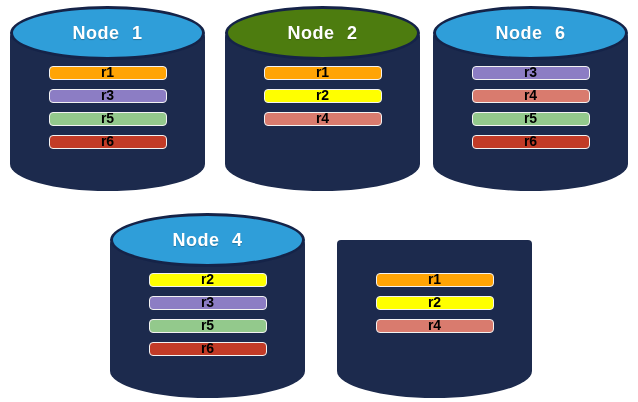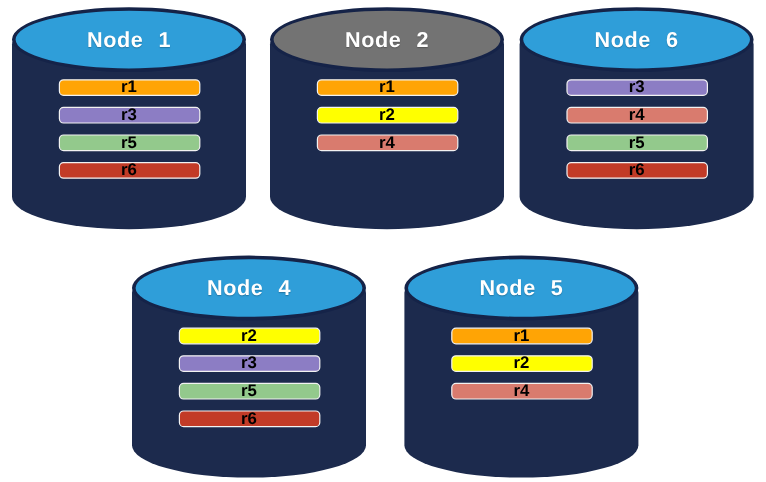--- a/index.html
+++ b/index.html
@@ -83,21 +83,21 @@
       </div>
       <div class="bars">
         <div class="bar" style="background: rgb(255, 164, 5); border-color: rgb(242, 242, 242); color: rgb(0, 0, 0);">r1</div>
         <div class="bar" style="background: rgb(140, 125, 196); border-color: rgb(242, 242, 242); color: rgb(0, 0, 0);">r3</div>
         <div class="bar" style="background: rgb(147, 201, 140); border-color: rgb(242, 242, 242); color: rgb(0, 0, 0);">r5</div>
         <div class="bar" style="background: rgb(194, 59, 39); border-color: rgb(242, 242, 242); color: rgb(0, 0, 0);">r6</div>
       </div>
     </div>
     <div class="node" style="left: 225px; top: 6px;">
       <div class="cyl-body" style="background: rgb(28, 42, 77);"></div>
-      <div class="cyl-top" style="background: #737373; border-color: rgb(21, 35, 72);">
+      <div class="cyl-top" style="background: #4d7c0f; border-color: rgb(21, 35, 72);">
         <span class="node-label" style="color: rgb(255, 255, 255);">Node 2</span>
       </div>
       <div class="bars">
         <div class="bar" style="background: rgb(255, 164, 5); border-color: rgb(242, 242, 242); color: rgb(0, 0, 0);">r1</div>
         <div class="bar" style="background: rgb(255, 255, 0); border-color: rgb(242, 242, 242); color: rgb(0, 0, 0);">r2</div>
         <div class="bar" style="background: rgb(217, 123, 110); border-color: rgb(242, 242, 242); color: rgb(0, 0, 0);">r4</div>
       </div>
     </div>
     <div class="node" style="left: 433px; top: 6px;">
       <div class="cyl-body" style="background: rgb(28, 42, 77);"></div>
@@ -118,22 +118,19 @@
       </div>
       <div class="bars">
         <div class="bar" style="background: rgb(255, 255, 0); border-color: rgb(242, 242, 242); color: rgb(0, 0, 0);">r2</div>
         <div class="bar" style="background: rgb(140, 125, 196); border-color: rgb(242, 242, 242); color: rgb(0, 0, 0);">r3</div>
         <div class="bar" style="background: rgb(147, 201, 140); border-color: rgb(242, 242, 242); color: rgb(0, 0, 0);">r5</div>
         <div class="bar" style="background: rgb(194, 59, 39); border-color: rgb(242, 242, 242); color: rgb(0, 0, 0);">r6</div>
       </div>
     </div>
     <div class="node" style="left: 337px; top: 213px;">
       <div class="cyl-body" style="background: rgb(28, 42, 77);"></div>
-      <div class="cyl-top" style="background: rgb(47, 158, 217); border-color: rgb(21, 35, 72);">
-        <span class="node-label" style="color: rgb(255, 255, 255);">Node 5</span>
-      </div>
       <div class="bars">
         <div class="bar" style="background: rgb(255, 164, 5); border-color: rgb(242, 242, 242); color: rgb(0, 0, 0);">r1</div>
         <div class="bar" style="background: rgb(255, 255, 0); border-color: rgb(242, 242, 242); color: rgb(0, 0, 0);">r2</div>
         <div class="bar" style="background: rgb(217, 123, 110); border-color: rgb(242, 242, 242); color: rgb(0, 0, 0);">r4</div>
       </div>
     </div>
   </div>
 
 </body></html>

